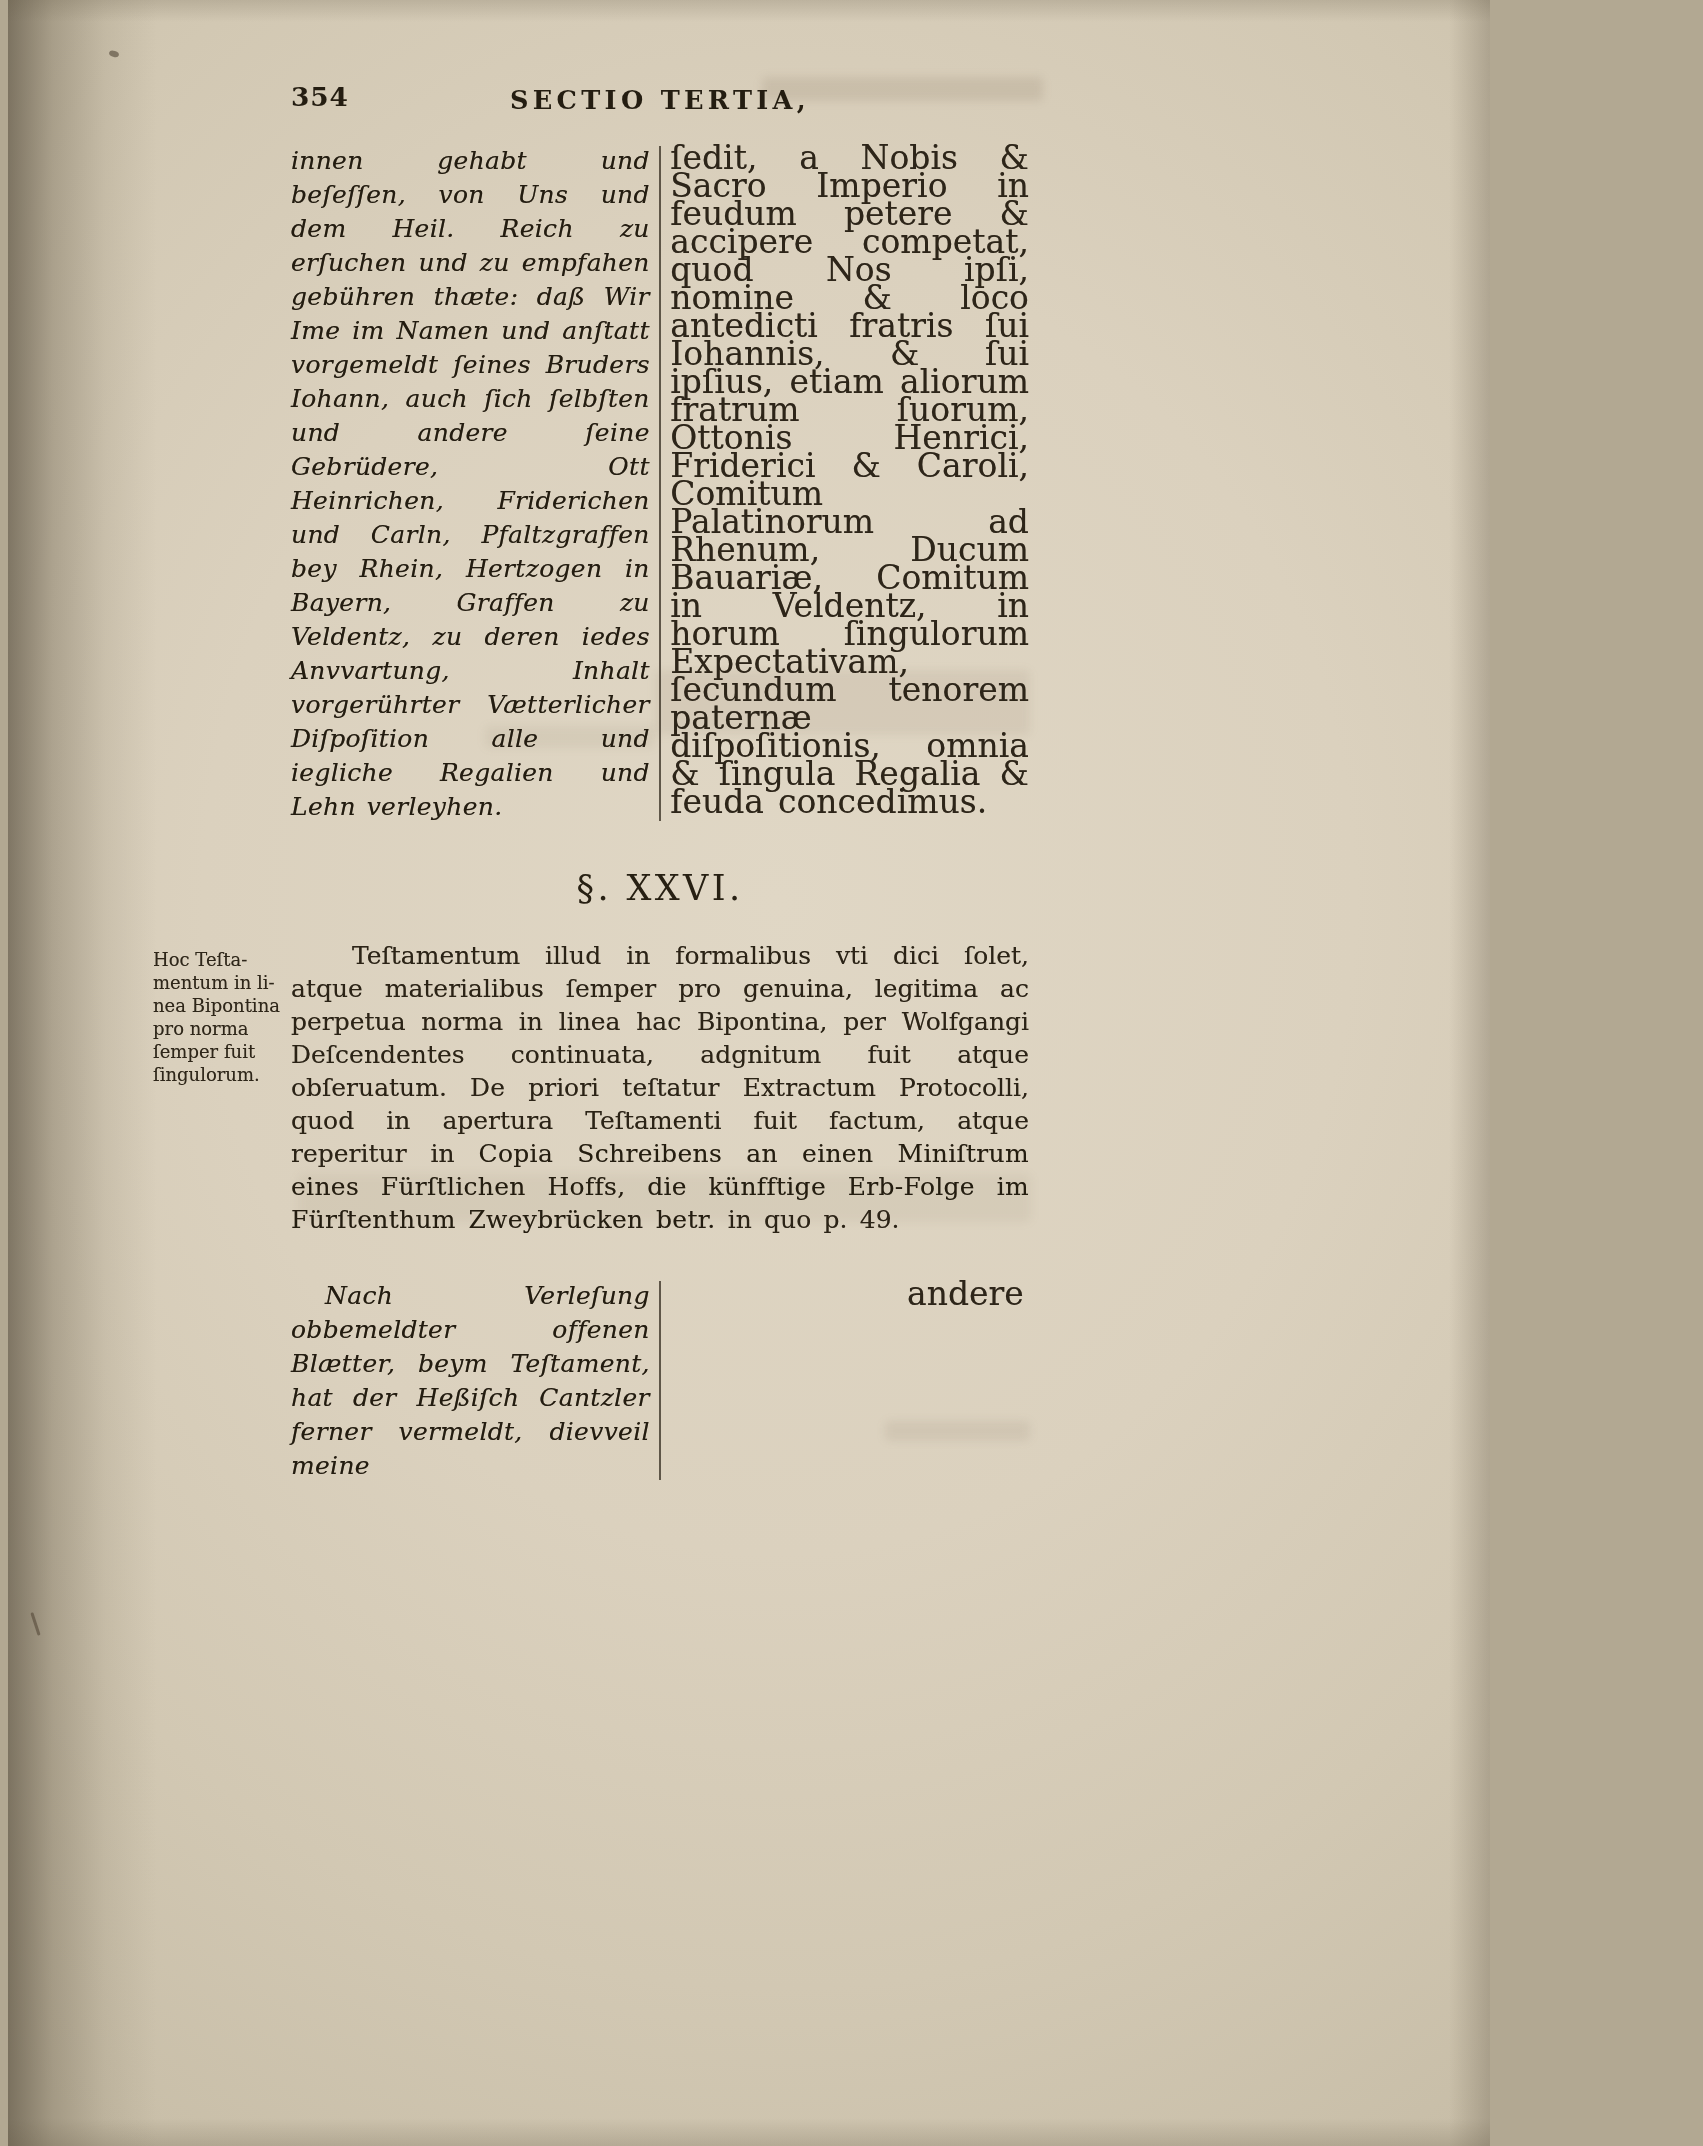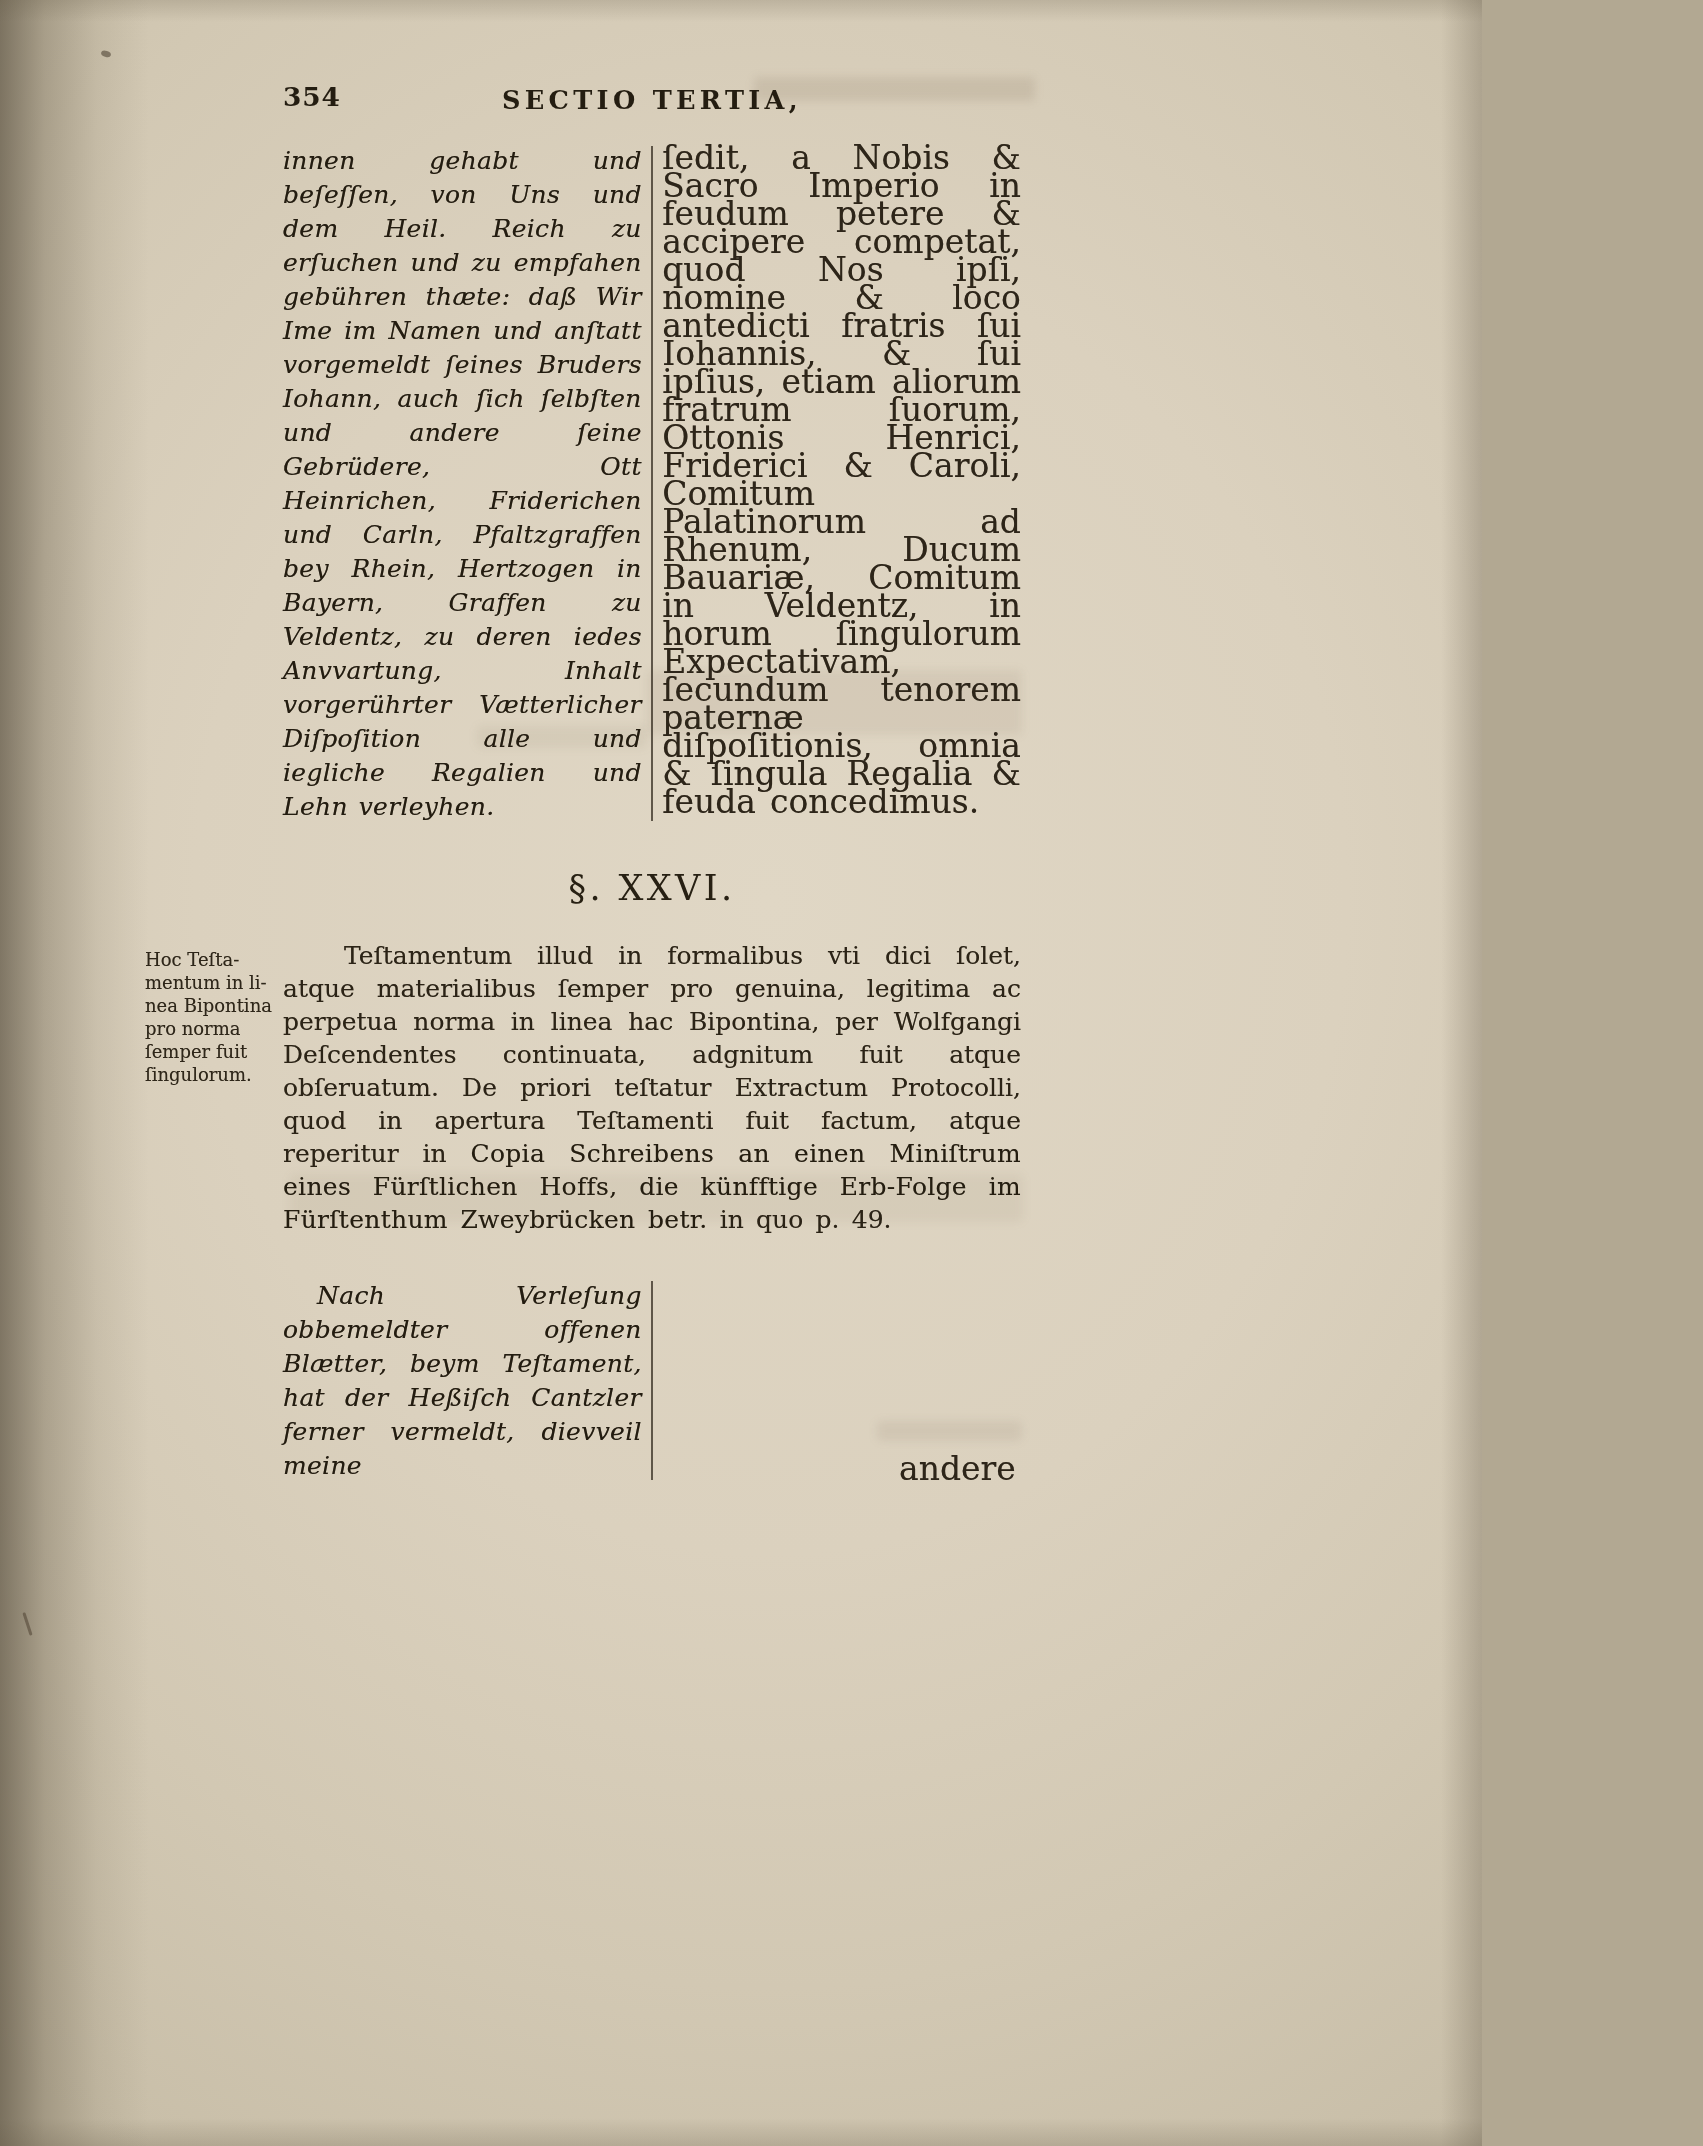--- a/index.html
+++ b/index.html
@@ -9,20 +9,21 @@
     font-family:"DejaVu Serif", serif;
     overflow:hidden;
   }
   .scan {
     position:relative;
     width:1482px; height:2147px;
     overflow:hidden;
     color:#2c2418;
     background:
       radial-gradient(ellipse 1278px 1448px at 52% 42%, #e0d7c5 0%, #dbd1be 45%, #d2c8b3 75%, #c8bea8 100%);
+    margin-left: 8px;
   }
   
   .gutter-shadow {
     position:absolute; left:0; top:0; width:149px; height:100%;
     background:linear-gradient(to right,
       rgba(74,65,49,0.62) 0%,
       rgba(104,94,74,0.38) 30%,
       rgba(136,126,104,0.18) 65%,
       rgba(136,126,104,0) 100%);
   }
@@ -84,21 +85,21 @@
     letter-spacing:0.3px; word-spacing:2.6px;
     text-shadow:0 0 0.5px rgba(35,28,16,0.55);
   }
   .latin {
     font-size:33px; line-height:28px;
     color:#2d2519;
     word-spacing:3.4px;
     text-shadow:0 0 0.3px rgba(45,37,25,0.4);
   }
   .two-col.second .col { text-indent:34px; }
-  .two-col.second { margin-top:43px;align-items:flex-end; }
+  .two-col.second { margin-top:43px; }
 
   .section-heading {
     margin-top:44px;
     text-align:center;
     font-size:35px; font-weight:normal; letter-spacing:3.4px;
     color:#272013;
   }
 
   .para-wrap { position:relative; margin-top:31px; }
   .margin-note {

